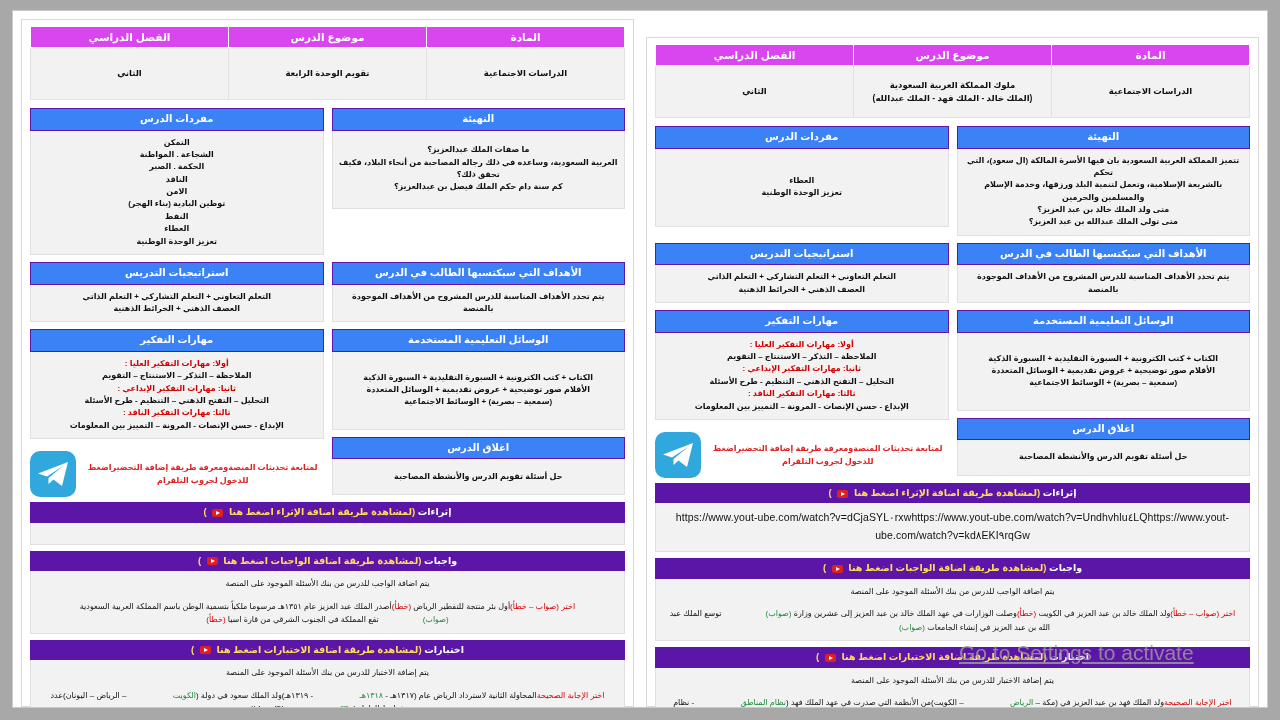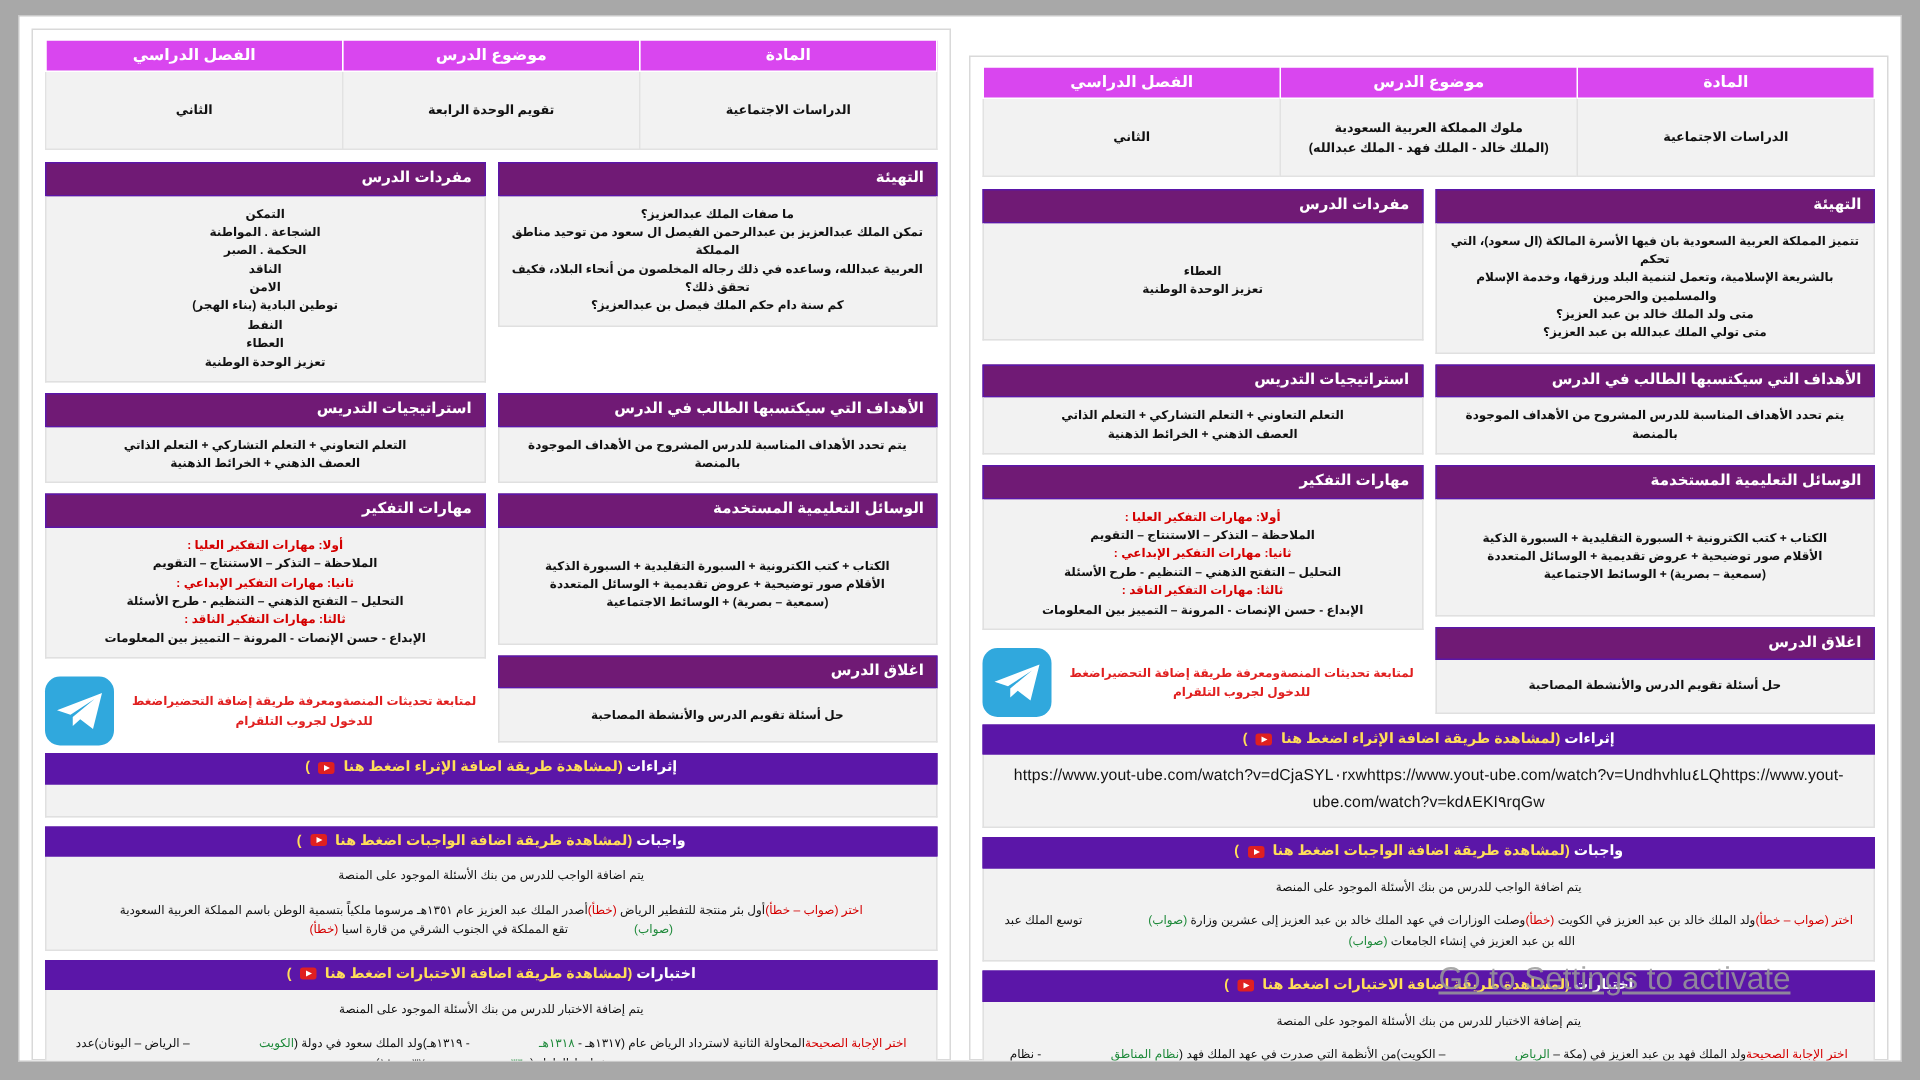--- a/index.html
+++ b/index.html
@@ -63,26 +63,26 @@
     text-align: center;
     vertical-align: middle;
     line-height: 1.45;
     height: 52px;
   }
   .cols { display: flex; gap: 8px; }
   .col { flex: 1; min-width: 0; }
 
   .panel { margin-bottom: 7px; }
   .panel-title {
-    background: #701a75;
+    background: #3b82f6;
     color: #ffffff;
     font-size: 10px;
     font-weight: bold;
     padding: 4px 8px;
-    text-align: right;
+    text-align: center;
     line-height: 1.25;
     border: 1px solid #5b16a8;
   }
   .panel-body {
     background: #f2f2f2;
     border: 1px solid #e0e0e0;
     border-top: none;
     padding: 6px 6px;
     font-size: 8px;
     font-weight: bold;
@@ -221,22 +221,21 @@
       </tr>
     </tbody>
           </table>
 
     <div class="cols">
       <div class="col">
         <div class="panel">
           <div class="panel-title">التهيئة</div>
           <div class="panel-body tall">
                   <span class="ln">ما صفات الملك عبدالعزيز؟</span>
-                  <span class="ln">تمكن الملك عبدالعزيز بن عبدالرحمن الفيصل ال سعود من توحيد مناطق المملكة</span>
-                  <span class="ln">العربية عبدالله، وساعده في ذلك رجاله المخلصون من أنحاء البلاد، فكيف تحقق ذلك؟</span>
+                  <span class="ln">العربية السعودية، وساعده في ذلك رجاله المصاحبة من أنحاء البلاد، فكيف تحقق ذلك؟</span>
                   <span class="ln">كم سنة دام حكم الملك فيصل بن عبدالعزيز؟</span>
                 </div>
         </div>
       </div>
       <div class="col">
         <div class="panel">
           <div class="panel-title">مفردات الدرس</div>
           <div class="panel-body tall">
                   <span class="ln">التمكن</span>
                   <span class="ln">الشجاعة . المواطنة</span>

